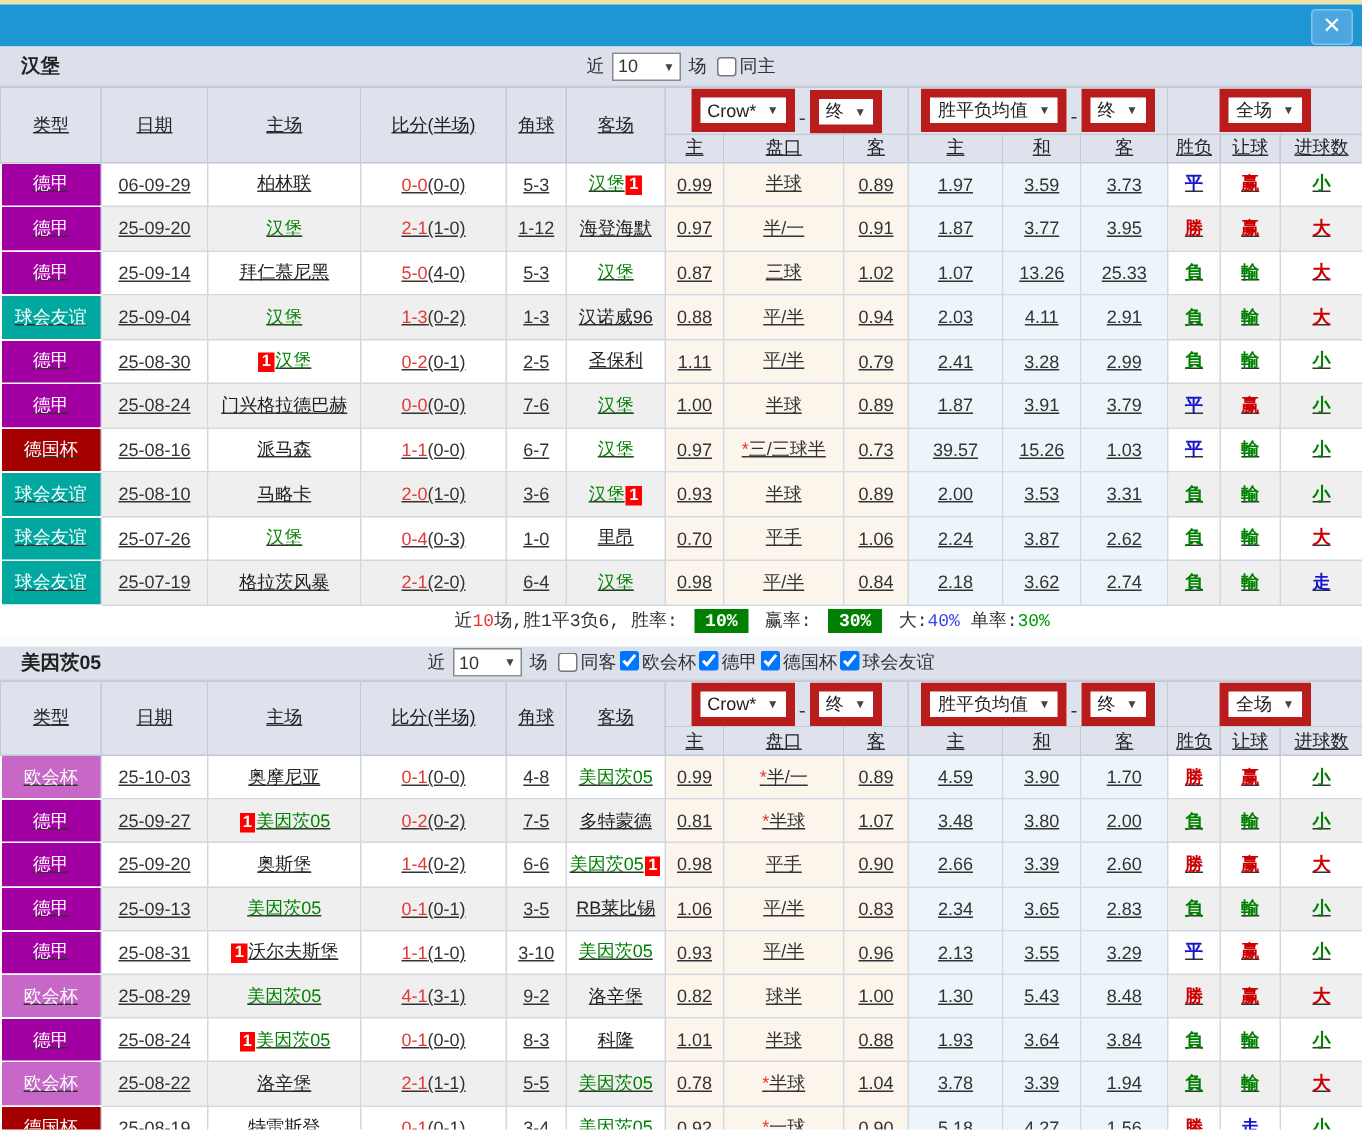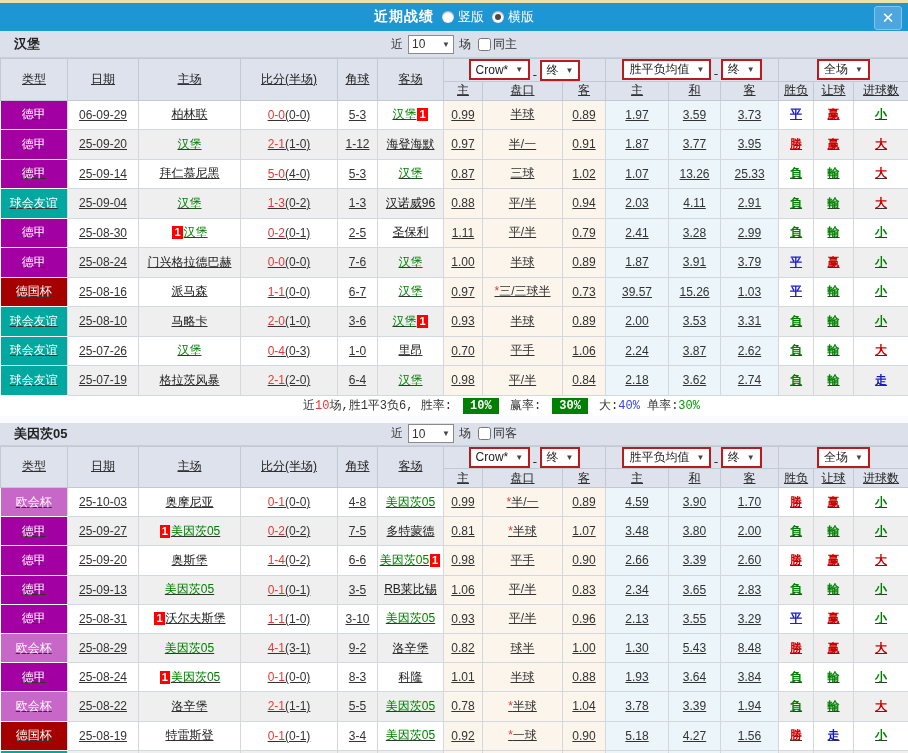--- a/index.html
+++ b/index.html
@@ -20,21 +20,21 @@
   .mini-sel{display:inline-flex;align-items:center;justify-content:space-between;width:38px;height:17px;border:1px solid #8a8a8a;background:#fff;padding:0 3px;margin:0 5px;cursor:pointer;}
   .caret{font-size:8px;color:#444;}
   .filters input[type=checkbox]{width:13px;height:13px;margin:0 2px 0 7px;vertical-align:-2px;cursor:pointer;}
   .lg{cursor:pointer;}
   .lg input{margin-left:2px !important;}
   table{border-collapse:collapse;table-layout:fixed;width:908px;text-decoration:underline;}
   th,td{padding:0;text-align:center;white-space:nowrap;overflow:hidden;font-weight:normal;}
   thead th{background:#DDE2EC;border:1px solid #C2C8D4;color:#222;font-size:12px;}
   .hrow1 th{height:21px;}
   .hrow2 th{height:18px;}
-  .dd{display:inline-flex;align-items:center;gap:7px;background:#fff;border:2px solid #b91c1c;height:17px;padding:0 5px;margin:0 3px;cursor:pointer;font-size:12px;}
+  .dd{display:inline-flex;align-items:center;gap:7px;background:#fff;border:6px solid #b91c1c;height:17px;padding:0 5px;margin:0 3px;cursor:pointer;font-size:12px;}
   tbody td{border:1px solid #D2D7E0;height:inherit;font-size:12px;background:#fff;}
   .t1 tbody tr{height:28.5px;}
   .t2 tbody tr{height:28.2px;}
   tbody tr:nth-child(even) td{background:#EFEFEF;}
   tbody td.cream{background:#FCF5EB !important;}
   tbody td.blue{background:#EBF5FA !important;}
   td.type-td{color:#fff;border-top:1px solid #fff;border-bottom:1px solid #fff;border-left:none;}
   td.team-td{color:#222;cursor:pointer;}
   td.team-td.grn{color:#008000;}
   .b1{background:#FF0000;color:#fff;font-size:11px;font-weight:bold;padding:0 2px;display:inline-block;line-height:13px;margin:0 1px;}
@@ -48,31 +48,20 @@
   .blue-num{color:#3344EE;}
   .green-num{color:#009900;}
   .gap{height:7px;background:#FAFBFC;}
 </style>
 </head>
 <body>
 
 <div class="strip"></div>
 
 <div class="titlebar">
-  <div class="title-group">
-    <span class="main-title">近期战绩</span>
-    <span class="radio-opt">
-      <span class="rdo"></span>
-      <span>竖版</span>
-    </span>
-    <span class="radio-opt">
-      <span class="rdo sel"></span>
-      <span>横版</span>
-    </span>
-  </div>
   <div class="close">✕</div>
 </div>
 
 <div class="sec-head h1">
   <span class="team-name">汉堡</span>
   <span class="filters">
     <span>近</span>
     <span class="mini-sel">
         <span>10</span>
         <span class="caret">▼</span>
@@ -338,20 +327,21 @@
   <span class="team-name">美因茨05</span>
   <span class="filters">
     <span>近</span>
     <span class="mini-sel">
         <span>10</span>
         <span class="caret">▼</span>
       </span>
     <span>场</span>
     <input type="checkbox" style="">
     <span>同客</span>
+    <span id="leagues-1"><label class="lg"><input type="checkbox" checked="" style=""><span>欧会杯</span></label><label class="lg"><input type="checkbox" checked="" style=""><span>德甲</span></label><label class="lg"><input type="checkbox" checked="" style=""><span>德国杯</span></label><label class="lg"><input type="checkbox" checked="" style=""><span>球会友谊</span></label></span>
   </span>
 </div>
 
 <table class="t2">
   <colgroup>
     <col style="width:67px">
       <col style="width:71px">
       <col style="width:102px">
       <col style="width:97px">
       <col style="width:40px">

